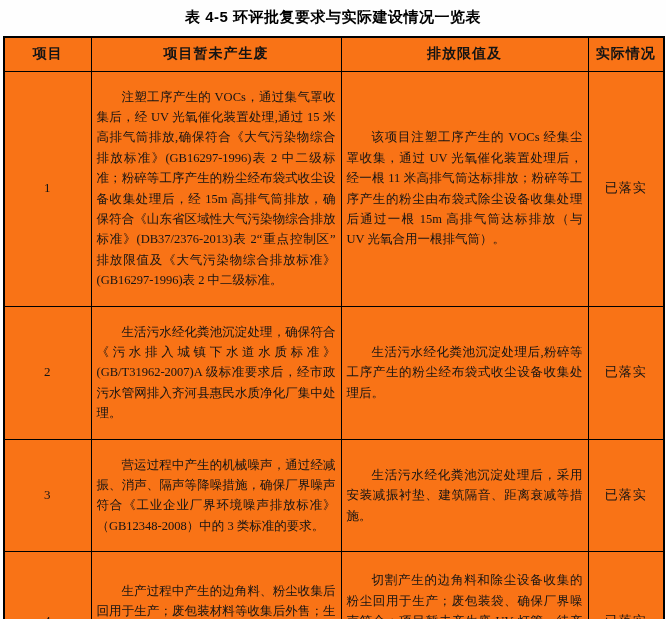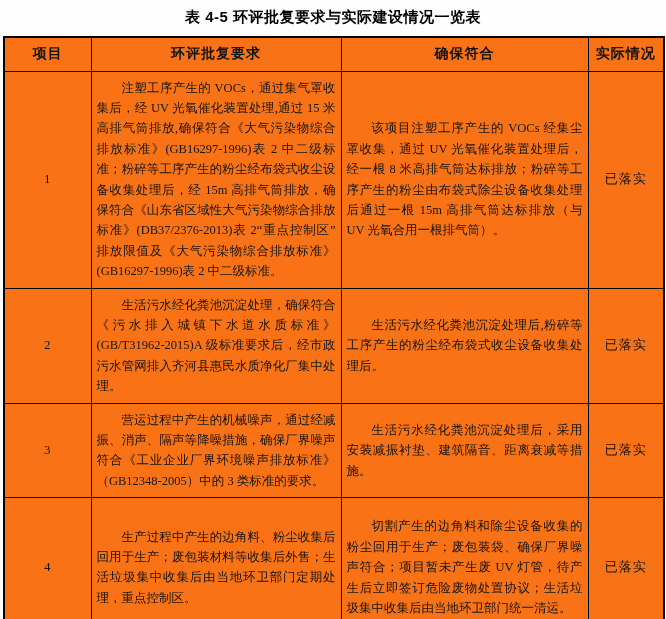--- a/index.html
+++ b/index.html
@@ -51,21 +51,21 @@
     font-weight: bold;
     font-size: 14px;
     text-align: center;
     vertical-align: middle;
     letter-spacing: 1px;
   }
   td {
     font-size: 12.5px;
     line-height: 20.4px;
     vertical-align: middle;
-    padding: 6px 5px;
+    padding: 15px 5px;
     overflow: hidden;
     margin-left: 8px;
   }
   td.cell-item,
   td.cell-status {
     text-align: center;
     font-size: 13px;
     letter-spacing: 1px;
   }
   td.cell-req,
@@ -93,41 +93,41 @@
   <table class="approval-table">
     <colgroup>
       <col class="c-item">
       <col class="c-req">
       <col class="c-act">
       <col class="c-status">
     </colgroup>
     <thead>
       <tr>
         <th>项目</th>
-        <th>环评批复要求</th>
-        <th>确保符合</th>
+        <th>项目暂未产生废</th>
+        <th>排放限值及</th>
         <th>实际情况</th>
       </tr>
     </thead>
     <tbody>
       <tr class="row-1">
         <td class="cell-item">1</td>
         <td class="cell-req">注塑工序产生的 VOCs，通过集气罩收集后，经 UV 光氧催化装置处理,通过 15 米高排气筒排放,确保符合《大气污染物综合排放标准》(GB16297-1996)表 2 中二级标准；粉碎等工序产生的粉尘经布袋式收尘设备收集处理后，经 15m 高排气筒排放，确保符合《山东省区域性大气污染物综合排放标准》(DB37/2376-2013)表 2“重点控制区”排放限值及《大气污染物综合排放标准》(GB16297-1996)表 2 中二级标准。</td>
-        <td class="cell-act">该项目注塑工序产生的 VOCs 经集尘罩收集，通过 UV 光氧催化装置处理后，经一根 8 米高排气筒达标排放；粉碎等工序产生的粉尘由布袋式除尘设备收集处理后通过一根 15m 高排气筒达标排放（与 UV 光氧合用一根排气筒）。</td>
+        <td class="cell-act">该项目注塑工序产生的 VOCs 经集尘罩收集，通过 UV 光氧催化装置处理后，经一根 11 米高排气筒达标排放；粉碎等工序产生的粉尘由布袋式除尘设备收集处理后通过一根 15m 高排气筒达标排放（与 UV 光氧合用一根排气筒）。</td>
         <td class="cell-status">已落实</td>
       </tr>
       <tr class="row-2">
         <td class="cell-item">2</td>
-        <td class="cell-req">生活污水经化粪池沉淀处理，确保符合《污水排入城镇下水道水质标准》(GB/T31962-2015)A 级标准要求后，经市政污水管网排入齐河县惠民水质净化厂集中处理。</td>
+        <td class="cell-req">生活污水经化粪池沉淀处理，确保符合《污水排入城镇下水道水质标准》(GB/T31962-2007)A 级标准要求后，经市政污水管网排入齐河县惠民水质净化厂集中处理。</td>
         <td class="cell-act">生活污水经化粪池沉淀处理后,粉碎等工序产生的粉尘经布袋式收尘设备收集处理后。</td>
         <td class="cell-status">已落实</td>
       </tr>
       <tr class="row-3">
         <td class="cell-item">3</td>
-        <td class="cell-req">营运过程中产生的机械噪声，通过经减振、消声、隔声等降噪措施，确保厂界噪声符合《工业企业厂界环境噪声排放标准》（GB12348-2005）中的 3 类标准的要求。</td>
+        <td class="cell-req">营运过程中产生的机械噪声，通过经减振、消声、隔声等降噪措施，确保厂界噪声符合《工业企业厂界环境噪声排放标准》（GB12348-2008）中的 3 类标准的要求。</td>
         <td class="cell-act">生活污水经化粪池沉淀处理后，采用安装减振衬垫、建筑隔音、距离衰减等措施。</td>
         <td class="cell-status">已落实</td>
       </tr>
       <tr class="row-4">
         <td class="cell-item">4</td>
         <td class="cell-req">生产过程中产生的边角料、粉尘收集后回用于生产；废包装材料等收集后外售；生活垃圾集中收集后由当地环卫部门定期处理，重点控制区。</td>
         <td class="cell-act">切割产生的边角料和除尘设备收集的粉尘回用于生产；废包装袋、确保厂界噪声符合；项目暂未产生废 UV 灯管，待产生后立即签订危险废物处置协议；生活垃圾集中收集后由当地环卫部门统一清运。</td>
         <td class="cell-status">已落实</td>
       </tr>
     </tbody>

